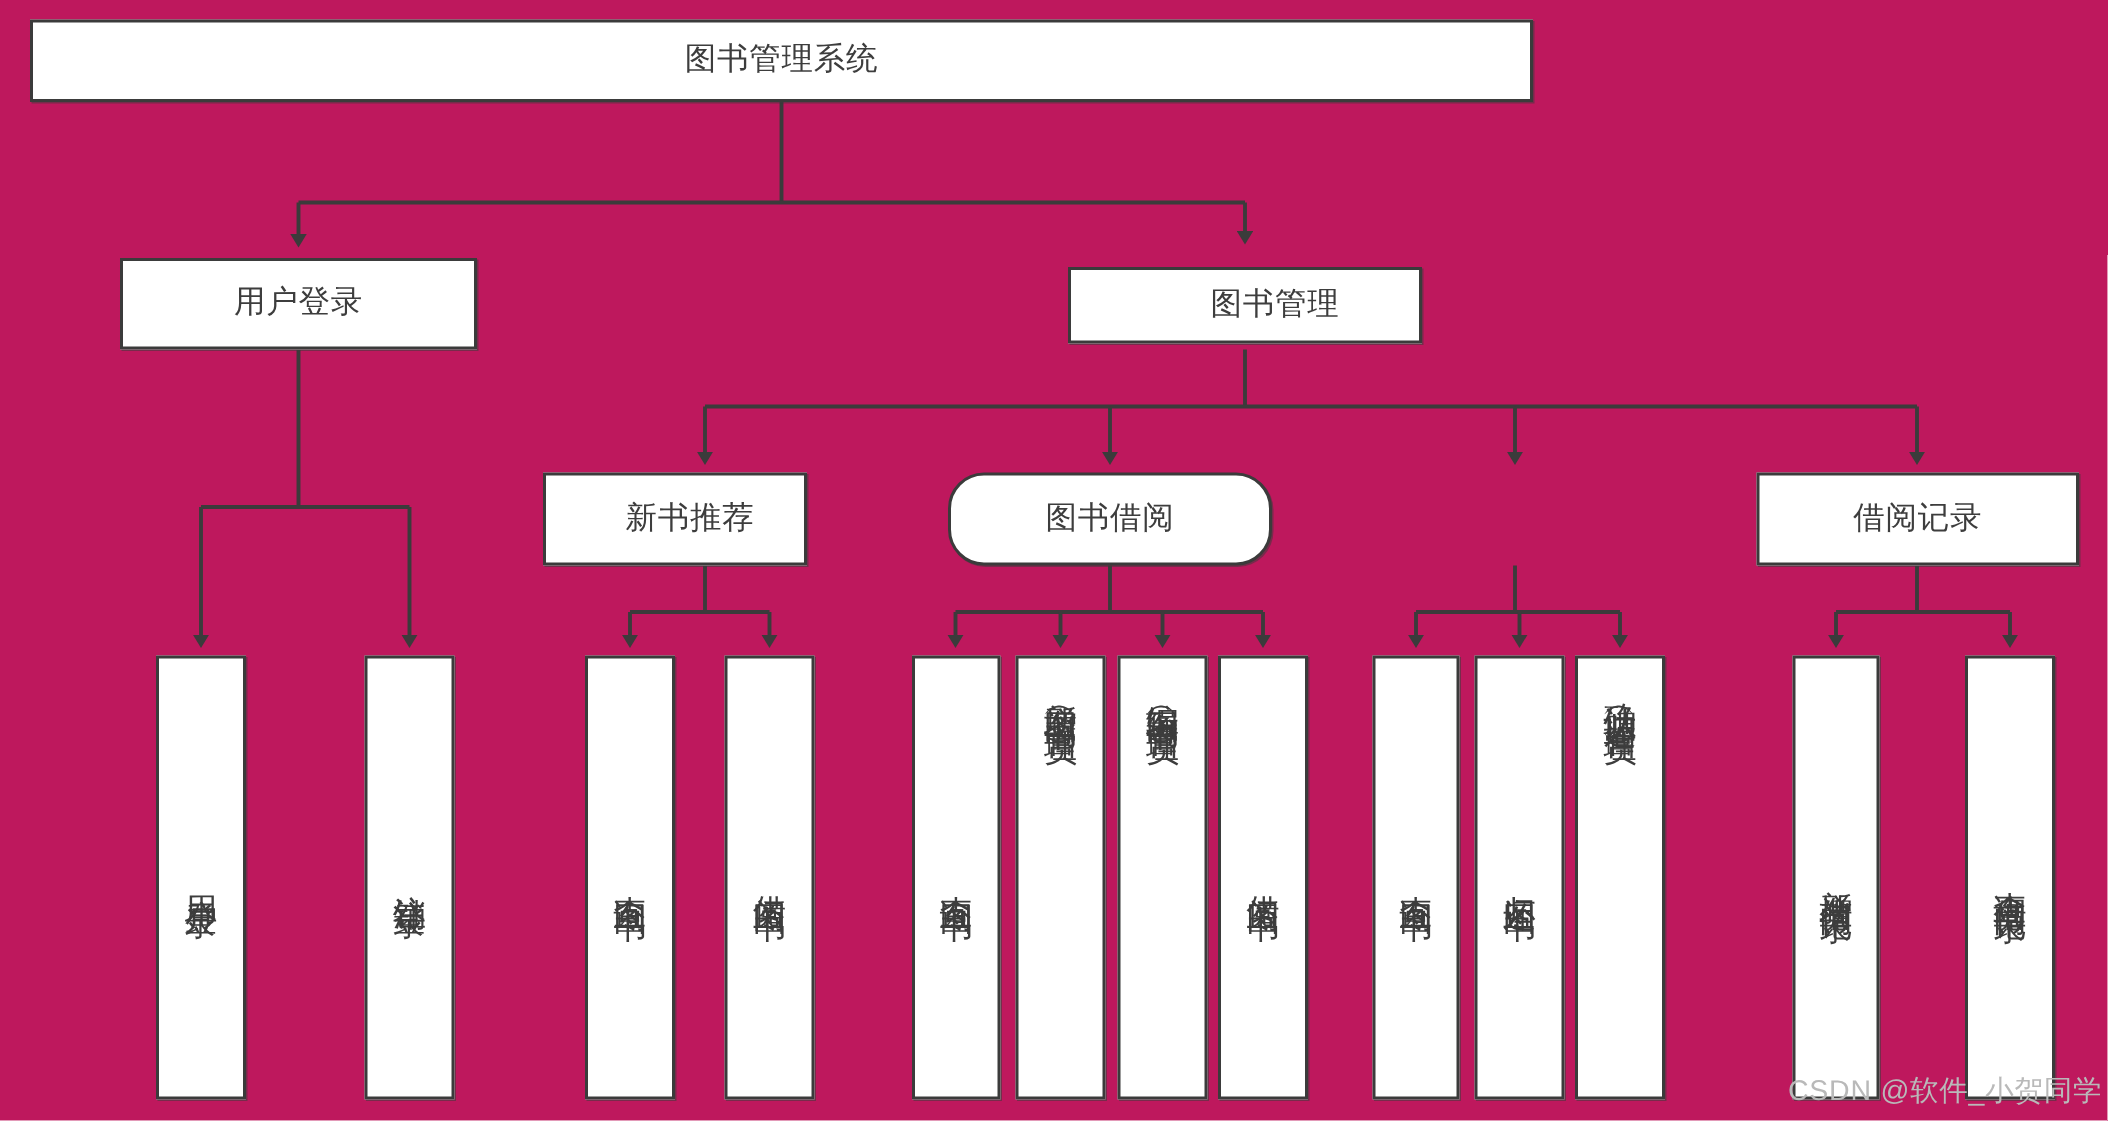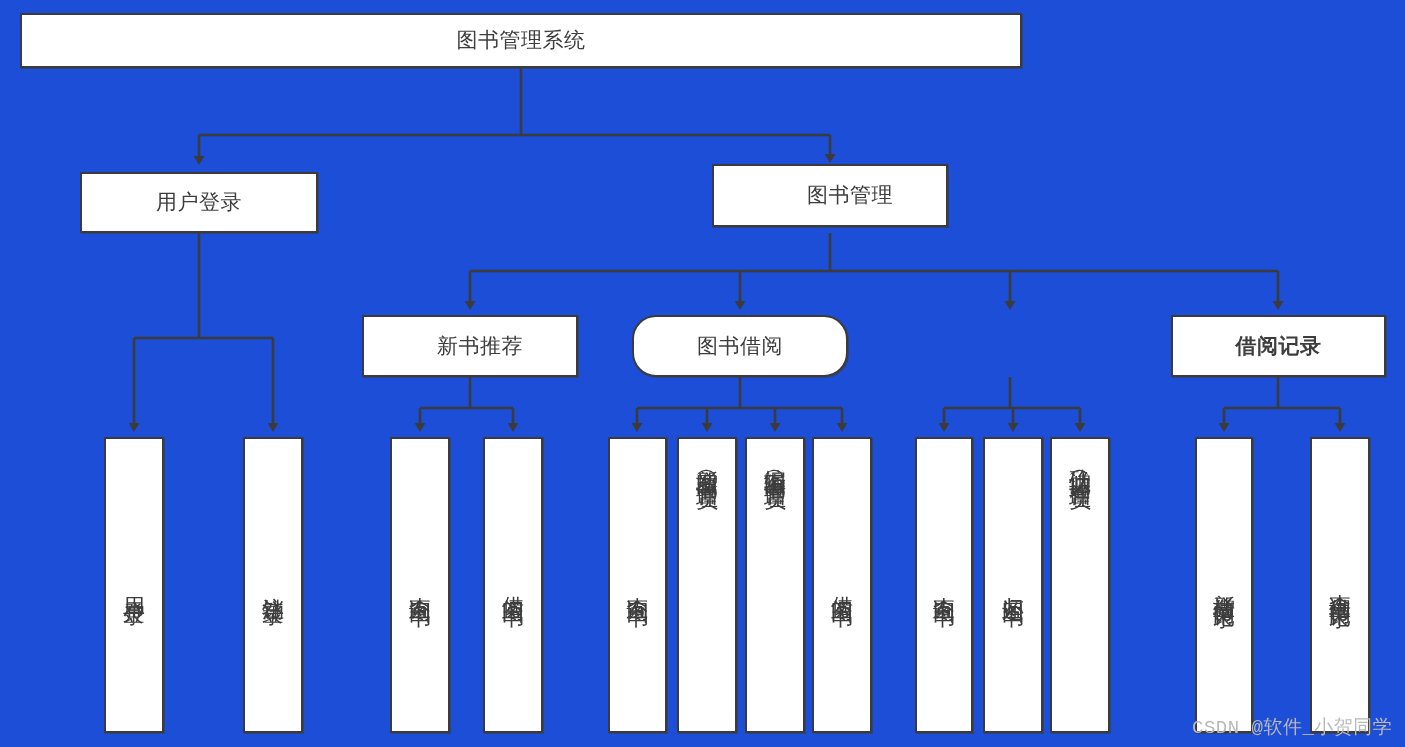--- a/index.html
+++ b/index.html
@@ -7,21 +7,21 @@
     padding: 0;
     background: #ffffff;
   }
   body {
     font-family: "Liberation Sans", "DejaVu Sans", sans-serif;
   }
   #diagram-root {
     position: relative;
     width: 1405px;
     height: 747px;
-    background: #1d4ed8;
+    background: #be185d;
     overflow: hidden;
   }
   .node-box {
     position: absolute;
     box-sizing: border-box;
     border: 2px solid #3b3b3b;
     background: #ffffff;
     display: flex;
     align-items: center;
     justify-content: center;
@@ -57,21 +57,20 @@
     width: 1405px;
     height: 747px;
     pointer-events: none;
   }
   .watermark {
     position: absolute;
     color: #b9b9b9;
     font-size: 19px;
     white-space: nowrap;
     letter-spacing: 0.5px;
-    font-family: Liberation Mono, monospace;
   }
 </style>
 </head>
 <body>
 
 <div id="diagram-root">
 
   <svg id="edge-layer" viewBox="0 0 1405 747">
     <defs>
       <marker id="arrow" markerWidth="10" markerHeight="11" refX="2" refY="5.5" orient="auto" markerUnits="userSpaceOnUse">
@@ -122,31 +121,31 @@
     </g>
   </svg>
 
   <div class="node-box" style="left:20px; top:13px; width:1002px; height:55px;">
     <span class="node-label">图书管理系统</span>
   </div>
 
   <div class="node-box" style="left:80px; top:172px; width:238px; height:61px;">
     <span class="node-label">用户登录</span>
   </div>
-  <div class="node-box" style="left:712px; top:164px; width:236px; height:63px;padding-left:40px;">
+  <div class="node-box" style="left:712px; top:178px; width:236px; height:51px;padding-left:40px;">
     <span class="node-label">图书管理</span>
   </div>
 
-  <div class="node-box" style="left:362px; top:315px; width:216px; height:62px;padding-left:20px;">
+  <div class="node-box" style="left:362px; top:315px; width:176px; height:62px;padding-left:20px;">
     <span class="node-label">新书推荐</span>
   </div>
   <div class="node-box" style="left:632px; top:315px; width:216px; height:62px;border-radius:24px;">
     <span class="node-label">图书借阅</span>
   </div>
-  <div class="node-box" style="left:1171px; top:315px; width:215px; height:62px;font-weight:bold;">
+  <div class="node-box" style="left:1171px; top:315px; width:215px; height:62px;">
     <span class="node-label">借阅记录</span>
   </div>
 
   <div class="node-box vertical v-center" style="left:104px; top:437px; width:60px; height:296px;">
     <span class="node-label">用户登录</span>
   </div>
   <div class="node-box vertical v-center" style="left:243px; top:437px; width:60px; height:296px;">
     <span class="node-label">注销登录</span>
   </div>
 

